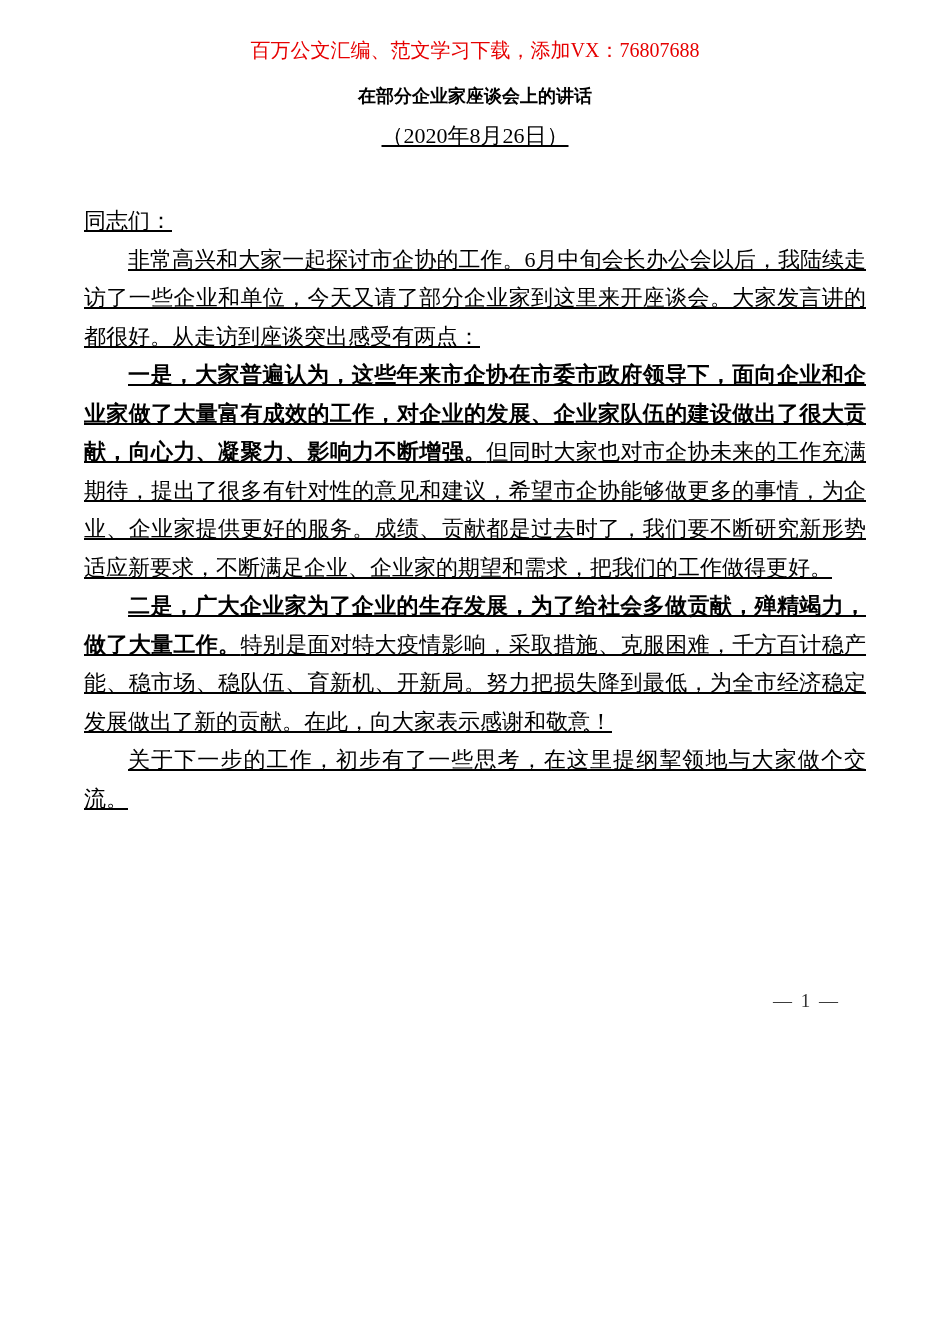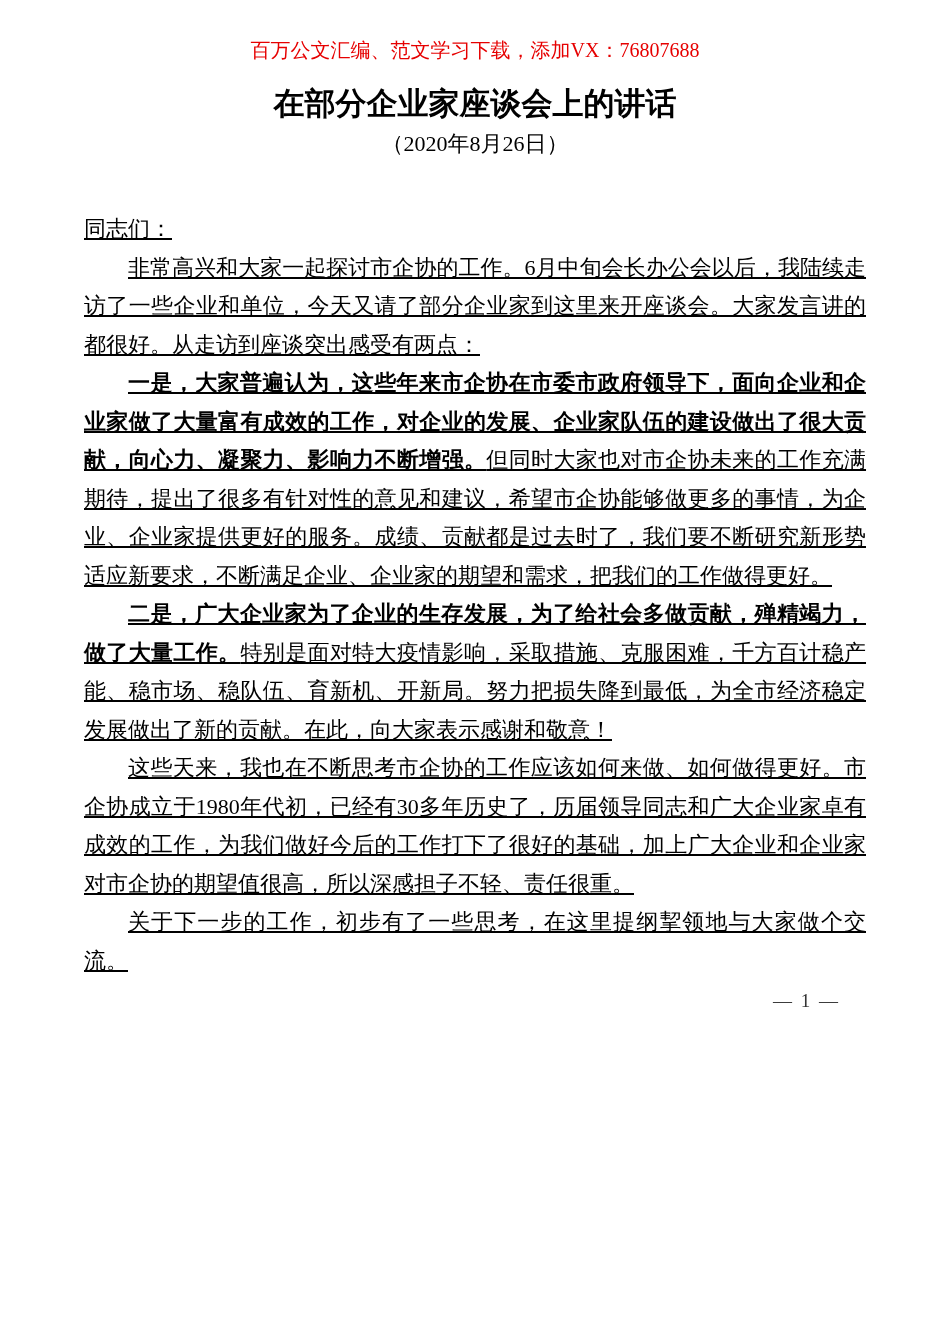--- a/index.html
+++ b/index.html
@@ -15,34 +15,35 @@
     overflow: hidden;
   }
   .promo {
     text-align: center;
     font-size: 20px;
     line-height: 28px;
     color: #e60000;
   }
   .heading { text-align: center; }
   .title {
-    margin-top: 20px;
-    font-size: 31px;
+    margin-top: 12px;
+    font-size: 18px;
     line-height: 40px;
     font-weight: 700;
   }
   .author {
     font-size: 22px;
     line-height: 40px;
     font-weight: 400;
   }
   .date {
     font-size: 22px;
     line-height: 40px;
     font-weight: 400;
+    text-decoration: underline;
   }
   .doc-body {
     margin-top: 46px;
     font-size: 22px;
     line-height: 38.5px;
     text-align: justify;
     text-justify: inter-ideograph;
     text-decoration: underline;
   }
   .para { margin: 0; }
@@ -66,18 +67,17 @@
   <div class="heading">
     <div class="title">在部分企业家座谈会上的讲话</div>
     <div class="date">（2020年8月26日）</div>
   </div>
 
   <div class="doc-body">
       <p class="para"><span>同志们：</span></p>
       <p class="para indent"><span>非常高兴和大家一起探讨市企协的工作。6月中旬会长办公会以后，我陆续走访了一些企业和单位，今天又请了部分企业家到这里来开座谈会。大家发言讲的都很好。从走访到座谈突出感受有两点：</span></p>
       <p class="para indent"><span class="bold">一是，大家普遍认为，这些年来市企协在市委市政府领导下，面向企业和企业家做了大量富有成效的工作，对企业的发展、企业家队伍的建设做出了很大贡献，向心力、凝聚力、影响力不断增强。</span><span>但同时大家也对市企协未来的工作充满期待，提出了很多有针对性的意见和建议，希望市企协能够做更多的事情，为企业、企业家提供更好的服务。成绩、贡献都是过去时了，我们要不断研究新形势适应新要求，不断满足企业、企业家的期望和需求，把我们的工作做得更好。</span></p>
       <p class="para indent"><span class="bold">二是，广大企业家为了企业的生存发展，为了给社会多做贡献，殚精竭力，做了大量工作。</span><span>特别是面对特大疫情影响，采取措施、克服困难，千方百计稳产能、稳市场、稳队伍、育新机、开新局。努力把损失降到最低，为全市经济稳定发展做出了新的贡献。在此，向大家表示感谢和敬意！</span></p>
-      <p class="para indent"><span>这些天来，我也在不断思考市企协的工作应该如何来做、如何做得更好。市企协成立于1980年代初，已经有30多年历史了，历届领导同志和广大企业家卓有成效的工作，为我们做好今后的工作打下了很好的基础，加上广大企业和企业家对市企协的期望值很高，所以深感担子不轻、责任很重。</span></p>
       <p class="para indent"><span>关于下一步的工作，初步有了一些思考，在这里提纲挈领地与大家做个交流。</span></p>
     </div>
 
   <div class="pageno">— 1 —</div>
 </div>
 
 </body></html>

